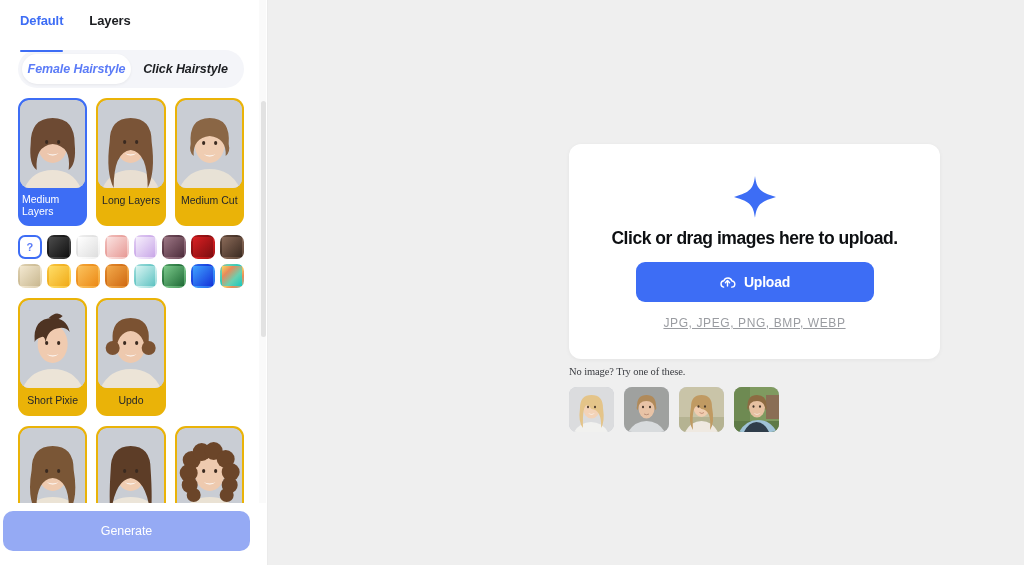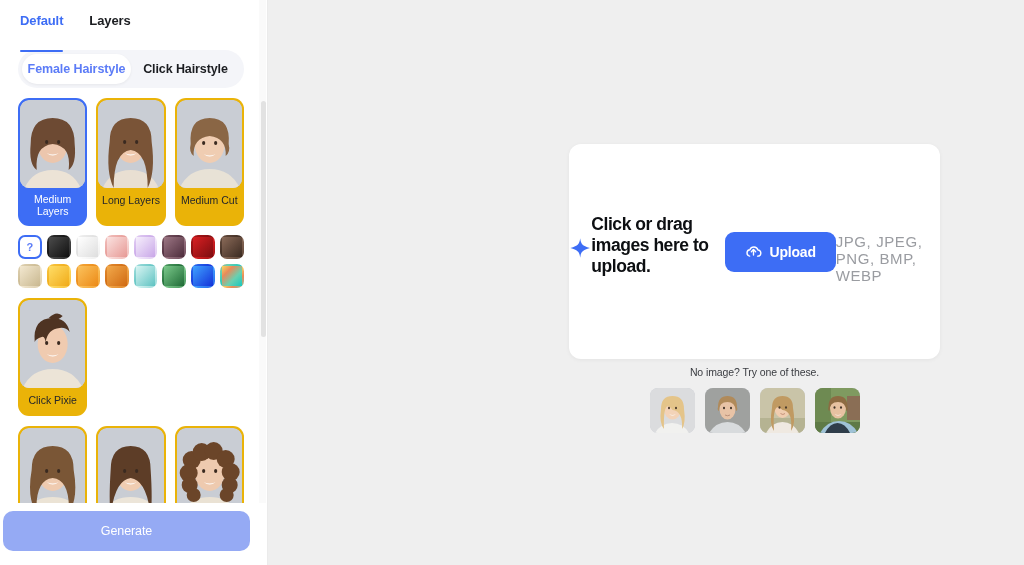--- a/index.html
+++ b/index.html
@@ -48,20 +48,21 @@
 
   
   .seg {
     margin: 5px 4px 0 4px;
     height: 38px;
     background: #f4f5f9;
     border-radius: 19px;
     display: flex;
     align-items: center;
     padding: 4px;
+    font-style: italic;
   }
   .seg-btn {
     flex: 1 1 50%;
     height: 30px;
     border-radius: 15px;
     display: flex; align-items: center; justify-content: center;
     font-size: 12.5px; font-weight: bold;
     color: #1b1d21;
     cursor: pointer;
     letter-spacing: -0.1px;
@@ -86,21 +87,21 @@
   .style-card.selected { background: #3d6df5; border-color: #3d6df5; }
   .style-thumb {
     width: 100%;
     height: 88px;
     border-radius: 9px;
     background: #c9cdd4;
     position: relative;
     overflow: hidden;
   }
   .style-label {
-    text-align: center;
+    text-align: left;
     font-size: 10.5px;
     line-height: 12px;
     color: #24262b;
     padding: 5px 2px 7px 2px;
     min-height: 26px;
     display: flex; align-items: center; justify-content: center;
   }
   .style-card.selected .style-label { color: #ffffff; }
 
   
@@ -172,21 +173,21 @@
     align-items: center;
   }
 
   .upload-card {
     position: absolute;
     left: 301px; top: 144px;
     width: 371px; height: 215px;
     background: #ffffff;
     border-radius: 12px;
     box-shadow: 0 1px 4px rgba(0,0,0,0.05);
-    display: flex; flex-direction: row;
+    display: flex; flex-direction: column;
     align-items: center; justify-content: center;
   }
   .sparkle { width: 48px; height: 48px; margin-bottom: 7px; }
   .upload-headline {
     font-size: 17.5px; font-weight: bold;
     color: #0d0f12;
     letter-spacing: -0.45px;
     margin-bottom: 13px;
   }
   .upload-btn {
@@ -196,30 +197,31 @@
     color: #ffffff;
     font-size: 14px; font-weight: bold;
     font-family: "Liberation Sans", sans-serif;
     display: flex; align-items: center; justify-content: center;
     gap: 8px;
     cursor: pointer;
     letter-spacing: -0.2px;
   }
   .formats {
     margin-top: 14px;
-    font-size: 15px;
+    font-size: 12px;
     color: #9a9ca1;
     letter-spacing: 0.6px;
+    text-decoration: underline;
   }
 
   .samples {
     position: absolute;
     left: 301px; top: 366px;
     width: 371px;
-    display: flex; flex-direction: column; align-items: center;
+    display: flex; flex-direction: column; align-items: flex-start; font-family: Liberation Serif, serif;
   }
   .samples-label {
     font-size: 10.5px;
     color: #3a3c41;
     margin-bottom: 10px;
     letter-spacing: -0.1px;
   }
   .samples-row { display: flex; gap: 10px; }
   .sample-thumb {
     width: 45px; height: 45px;
@@ -325,23 +327,39 @@
               <rect width="80" height="88" fill="#c9cdd4"></rect>
               <path d="M10 88 q9-19 30-19 t30 19z" fill="#ece4d7"></path>
               <ellipse cx="40" cy="44" rx="15" ry="19" fill="#f0cbb0"></ellipse>
               <path d="M22 42 q-2-24 18-24 q14 0 17 14 q-4-5-10-4 q-12 1-14 14 q-1-6-4-5 q-6 2-7 5z" fill="#4e3322"></path>
               <path d="M36 18 q8-8 14-2 q-4 4-9 4z" fill="#4e3322"></path>
               <ellipse cx="34" cy="43" rx="1.6" ry="2" fill="#3a2a20"></ellipse>
               <ellipse cx="46" cy="43" rx="1.6" ry="2" fill="#3a2a20"></ellipse>
               <path d="M34 54 q6 5 12 0 q-6 3-12 0z" fill="#fff"></path>
             </svg>
           </div>
-          <div class="style-label">Click Pixie</div>
-        </div>
-
+          <div class="style-label">Short Pixie</div>
+        </div>
+
+        <div class="style-card">
+          <div class="style-thumb">
+            <svg viewBox="0 0 80 88" width="100%" height="100%" preserveAspectRatio="xMidYMid slice">
+              <rect width="80" height="88" fill="#c9cdd4"></rect>
+              <path d="M10 88 q9-19 30-19 t30 19z" fill="#ece4d7"></path>
+              <ellipse cx="40" cy="44" rx="15" ry="19" fill="#eec9ae"></ellipse>
+              <path d="M22 42 q-2-24 18-24 t18 24 q1 8-3 10 q-2-20-15-21 q-13 1-15 21 q-4-2-3-10z" fill="#7b5232"></path>
+              <circle cx="22" cy="48" r="7" fill="#7b5232"></circle>
+              <circle cx="58" cy="48" r="7" fill="#7b5232"></circle>
+              <ellipse cx="34" cy="43" rx="1.6" ry="2" fill="#3a2a20"></ellipse>
+              <ellipse cx="46" cy="43" rx="1.6" ry="2" fill="#3a2a20"></ellipse>
+              <path d="M34 54 q6 5 12 0 q-6 3-12 0z" fill="#fff"></path>
+            </svg>
+          </div>
+          <div class="style-label">Updo</div>
+        </div>
       </div>
 
       <div class="style-grid">
         <div class="style-card">
           <div class="style-thumb">
             <svg viewBox="0 0 80 88" width="100%" height="100%" preserveAspectRatio="xMidYMid slice">
               <rect width="80" height="88" fill="#c9cdd4"></rect>
               <path d="M10 88 q9-19 30-19 t30 19z" fill="#ebe3d5"></path>
               <ellipse cx="40" cy="44" rx="15" ry="19" fill="#efcbb0"></ellipse>
               <path d="M19 42 q0-24 21-24 t21 24 q5 28-5 44 q2-34-16-36 q-18 2-16 36 q-10-16-5-44z" fill="#7a5636"></path>

